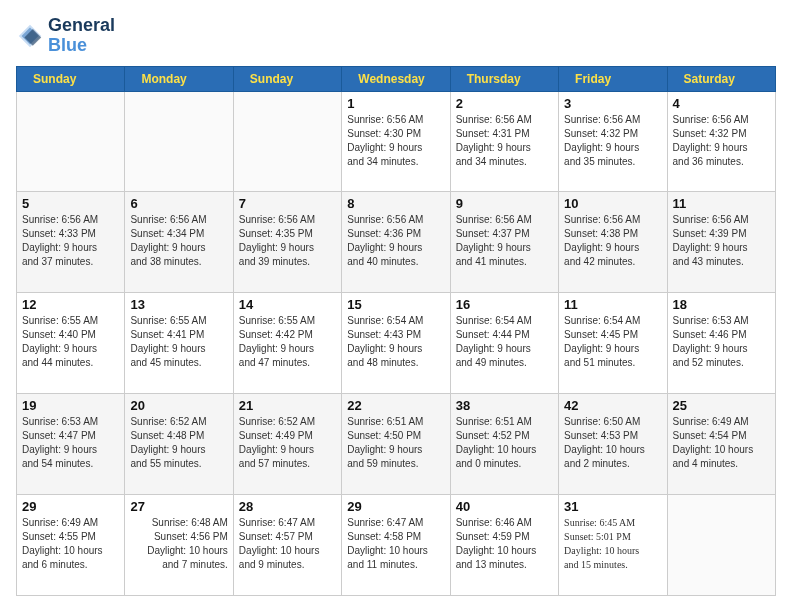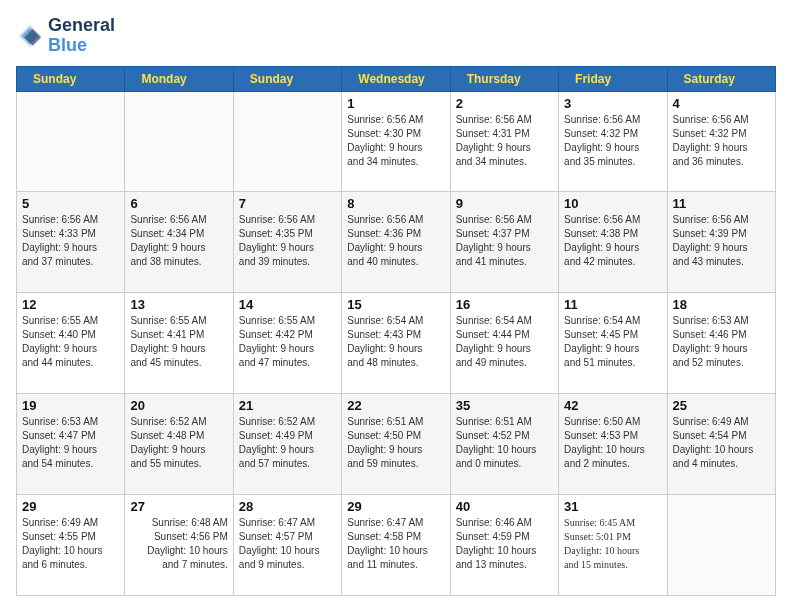--- a/index.html
+++ b/index.html
@@ -289,21 +289,21 @@
 and 57 minutes.</div>
           </td>
           <td>
             <span class="day-number">22</span>
             <div class="day-info" style="white-space: pre-line;">Sunrise: 6:51 AM
 Sunset: 4:50 PM
 Daylight: 9 hours
 and 59 minutes.</div>
           </td>
           <td>
-            <span class="day-number">35</span>
+            <span class="day-number">38</span>
             <div class="day-info" style="white-space: pre-line;">Sunrise: 6:51 AM
 Sunset: 4:52 PM
 Daylight: 10 hours
 and 0 minutes.</div>
           </td>
           <td>
             <span class="day-number">42</span>
             <div class="day-info" style="white-space: pre-line;">Sunrise: 6:50 AM
 Sunset: 4:53 PM
 Daylight: 10 hours

